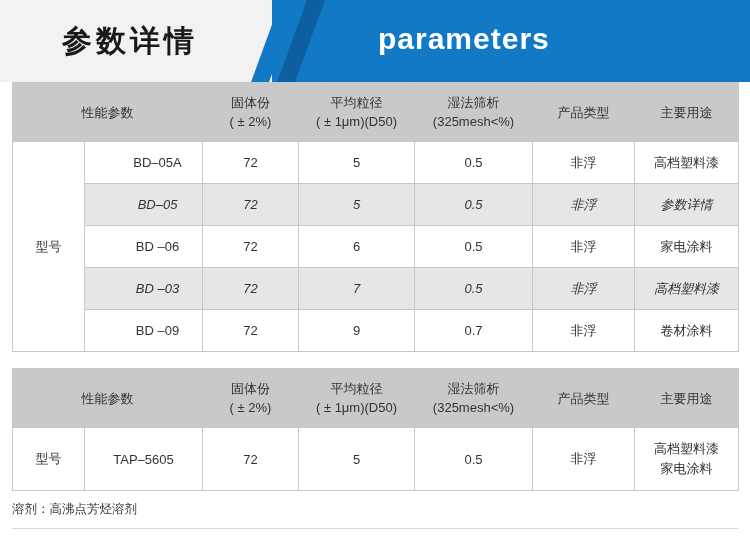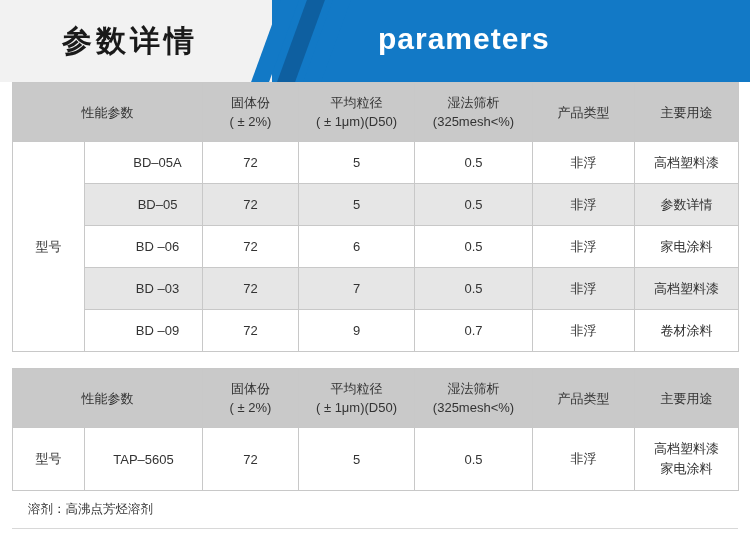--- a/index.html
+++ b/index.html
@@ -82,37 +82,37 @@
     padding: 0;
   }
   .hdr td {
     background: #c9c9c9;
     height: 58px;
     font-size: 13px;
     line-height: 19px;
   }
   .hdr td.first { background: #c9c9c9; }
   .row-white td { background: #ffffff; height: 41px; }
-  .row-gray  td { background: #e6e6e6; height: 41px; }
+  .row-gray  td { background: #e6e6e6; height: 41px; font-style: italic; }
   .model-cell {
     background: #ffffff !important;
     font-size: 14px;
   }
   .model-name {
     text-align: left;
     padding-left: 28px !important;
     margin-top: 12px;
   }
   .two-line {
     line-height: 20px;
   }
   .spacer { height: 16px; }
 
   .footnote {
-    margin: 10px 0 0 28px;
+    margin: 10px 0 0 12px;
     font-size: 12.5px;
     color: #333333;
   }
   .hr {
     margin: 10px 12px 0 12px;
     border-top: 1px solid #d8d8d8;
     width: 726px;
   }
 </style>
 </head>

